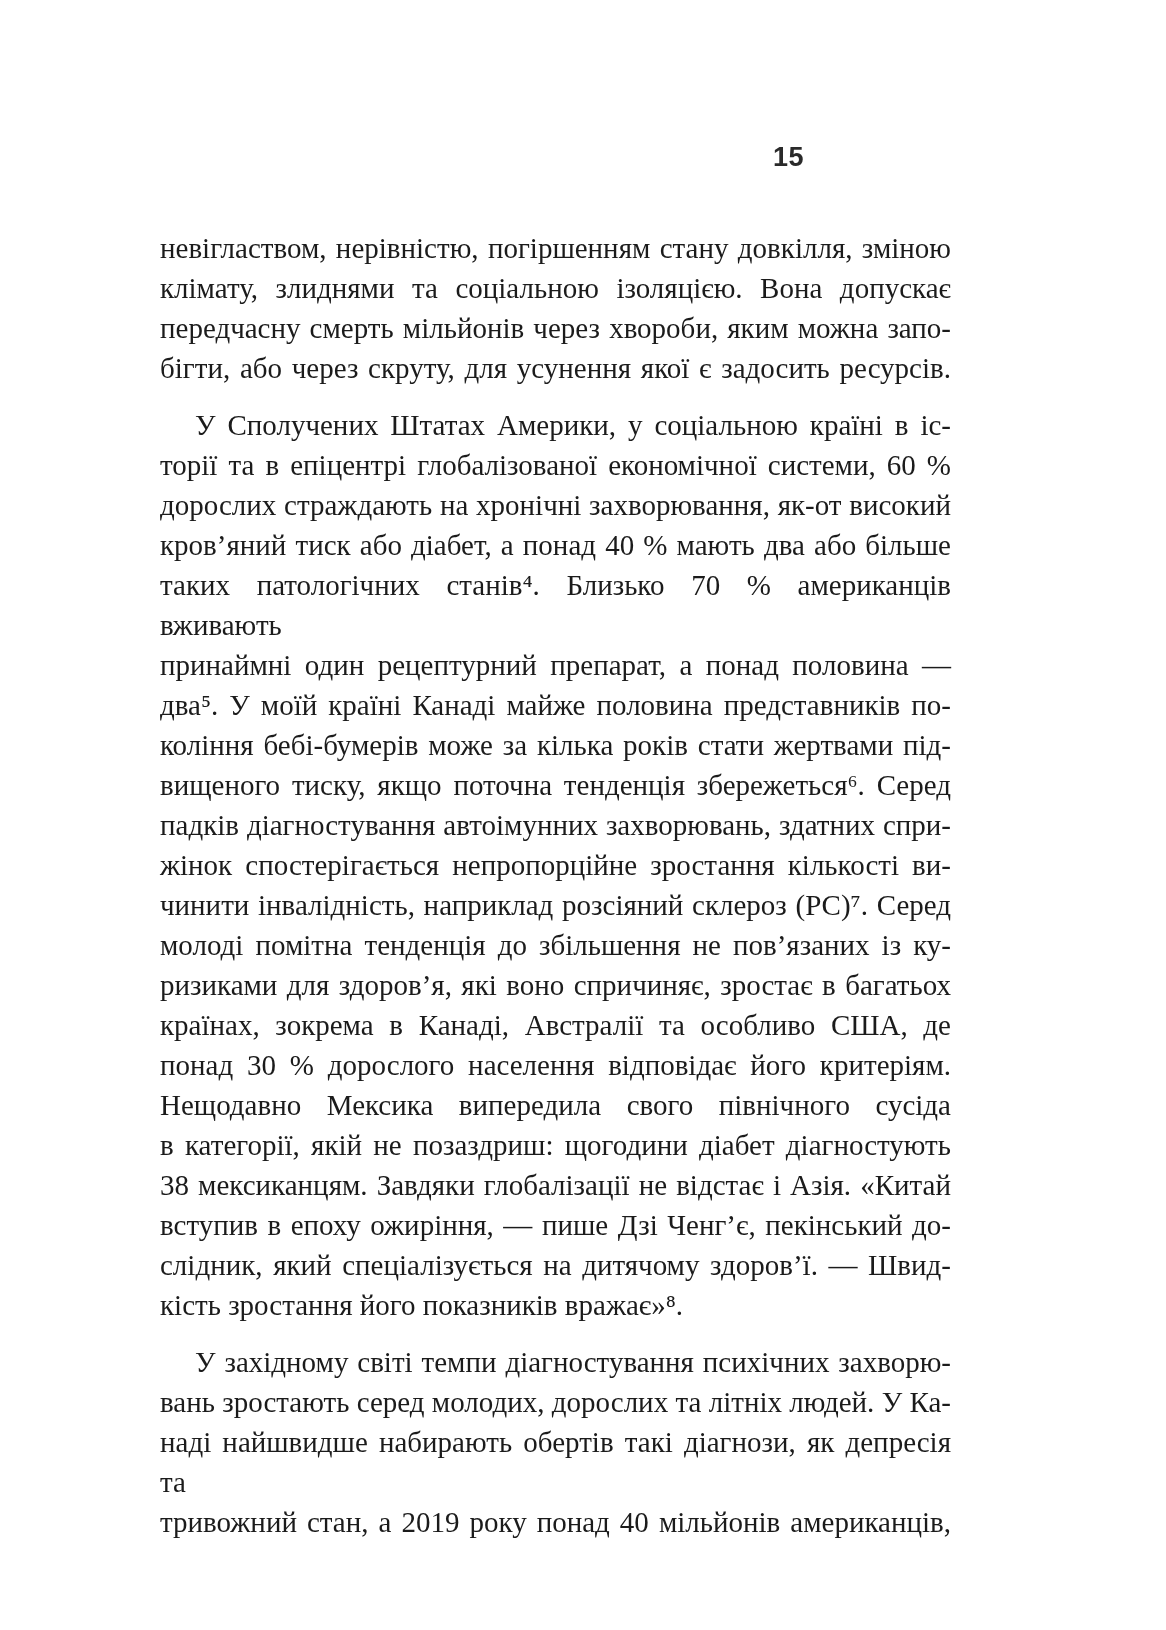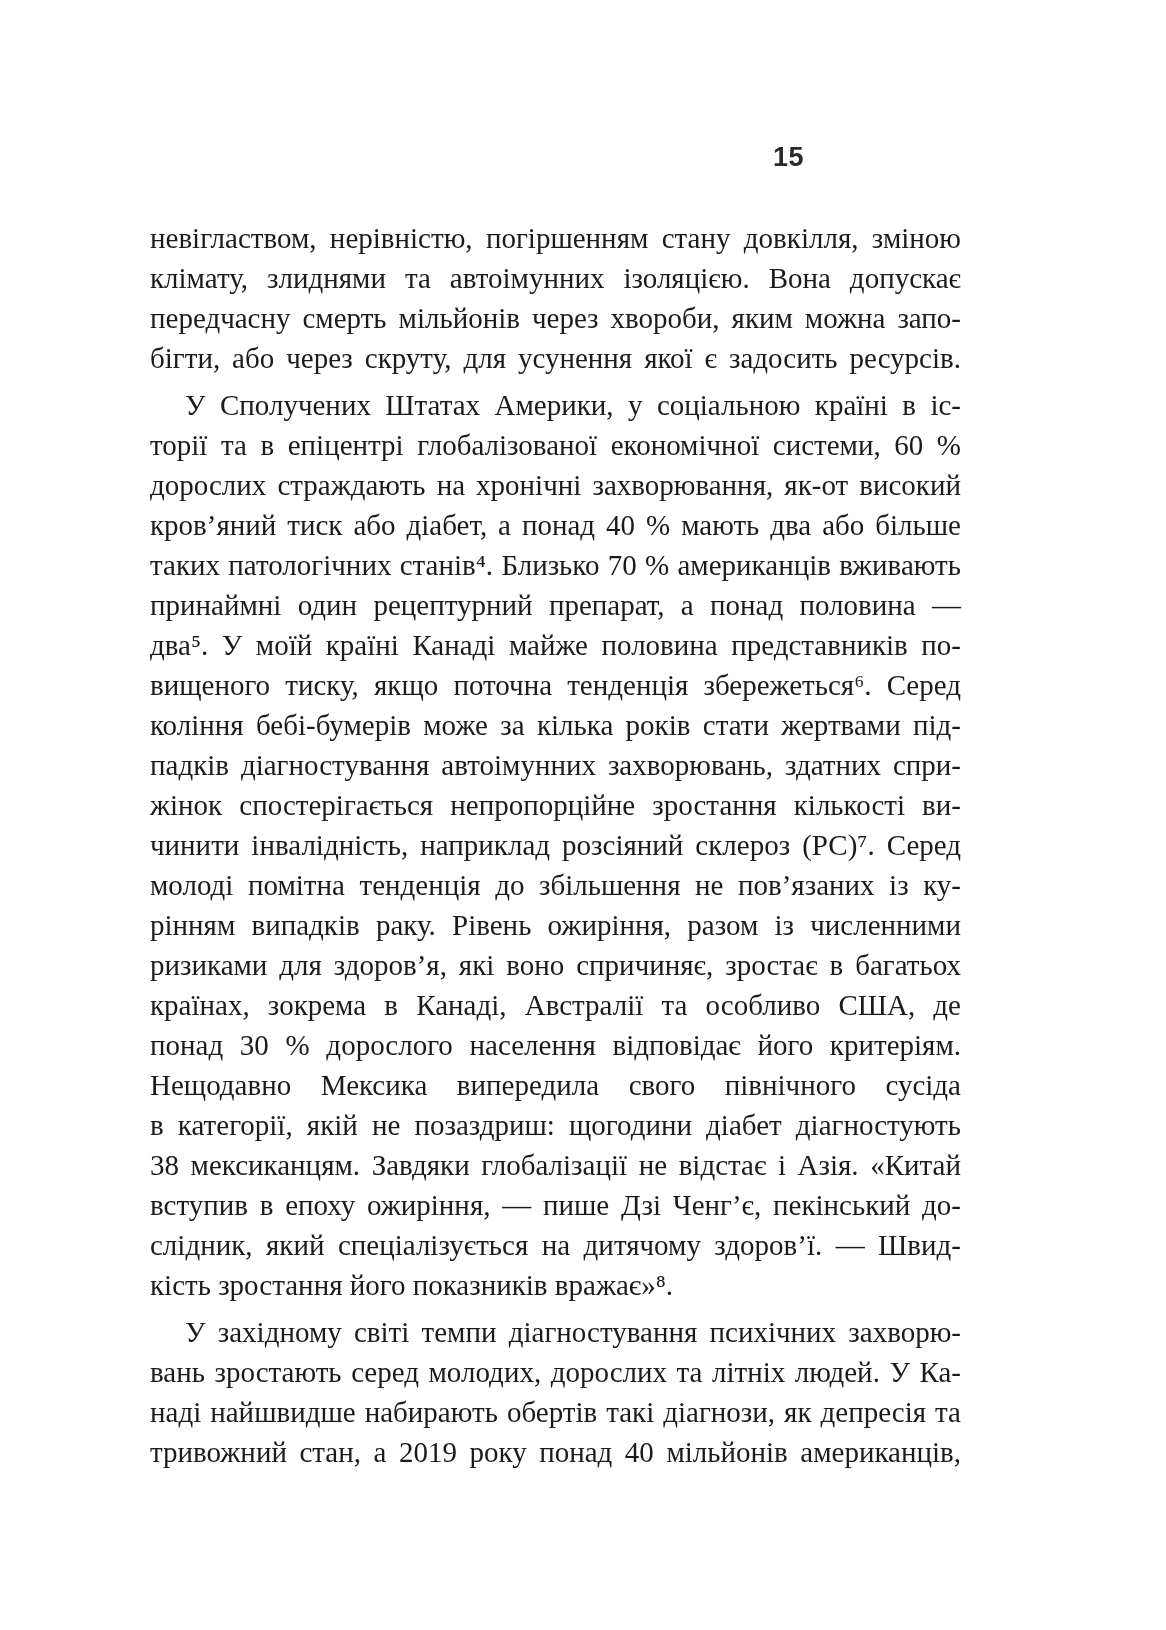--- a/index.html
+++ b/index.html
@@ -27,21 +27,21 @@
   }
   .text-block {
     position: absolute;
     left: 143px;
     top: 211px;
     width: 825px;
     font-size: 29px;
     line-height: 40px;
   }
   .para {
-    margin: 7px;
+    margin: 17px;
     padding: 0;
   }
   .line {
     text-align: justify;
     text-align-last: justify;
     white-space: normal;
   }
   .line.last-left {
     text-align: right;
     text-align-last: left;
@@ -51,39 +51,38 @@
   }
 </style>
 </head>
 <body>
 
 <div class="page" style="background: rgb(255, 255, 255); color: rgb(27, 27, 27);">
   <div class="page-number" style="color: rgb(42, 42, 42);">15</div>
   <div class="text-block">
       <div class="para">
         <div class="line">невіглаством, нерівністю, погіршенням стану довкілля, зміною</div>
-        <div class="line">клімату, злиднями та автоімунних ізоляцією. Вона допускає</div>
+        <div class="line">клімату, злиднями та соціальною ізоляцією. Вона допускає</div>
         <div class="line">передчасну смерть мільйонів через хвороби, яким можна запо-</div>
         <div class="line">бігти, або через скруту, для усунення якої є задосить ресурсів.</div>
       </div>
       <div class="para indent">
         <div class="line">У Сполучених Штатах Америки, у соціальною країні в іс-</div>
         <div class="line">торії та в епіцентрі глобалізованої економічної системи, 60&nbsp;%</div>
         <div class="line">дорослих страждають на хронічні захворювання, як-от високий</div>
         <div class="line">кров’яний тиск або діабет, а понад 40&nbsp;% мають два або більше</div>
         <div class="line">таких патологічних станів⁴. Близько 70&nbsp;% американців вживають</div>
         <div class="line">принаймні один рецептурний препарат, а понад половина —</div>
         <div class="line">два⁵. У моїй країні Канаді майже половина представників по-</div>
+        <div class="line">коління бебі-бумерів може за кілька років стати жертвами під-</div>
         <div class="line">вищеного тиску, якщо поточна тенденція збережеться⁶. Серед</div>
-        <div class="line">коління бебі-бумерів може за кілька років стати жертвами під-</div>
         <div class="line">падків діагностування автоімунних захворювань, здатних спри-</div>
         <div class="line">жінок спостерігається непропорційне зростання кількості ви-</div>
         <div class="line">чинити інвалідність, наприклад розсіяний склероз (РС)⁷. Серед</div>
         <div class="line">молоді помітна тенденція до збільшення не пов’язаних із ку-</div>
-        <div class="line">рінням випадків раку. Рівень ожиріння, разом із численними</div>
         <div class="line">ризиками для здоров’я, які воно спричиняє, зростає в багатьох</div>
         <div class="line">країнах, зокрема в Канаді, Австралії та особливо США, де</div>
         <div class="line">понад 30&nbsp;% дорослого населення відповідає його критеріям.</div>
         <div class="line">Нещодавно Мексика випередила свого північного сусіда</div>
         <div class="line">в категорії, якій не позаздриш: щогодини діабет діагностують</div>
         <div class="line">38 мексиканцям. Завдяки глобалізації не відстає і Азія. «Китай</div>
         <div class="line">вступив в епоху ожиріння, — пише Дзі Ченг’є, пекінський до-</div>
         <div class="line">слідник, який спеціалізується на дитячому здоров’ї. — Швид-</div>
         <div class="line last-left">кість зростання його показників вражає»⁸.</div>
       </div>

